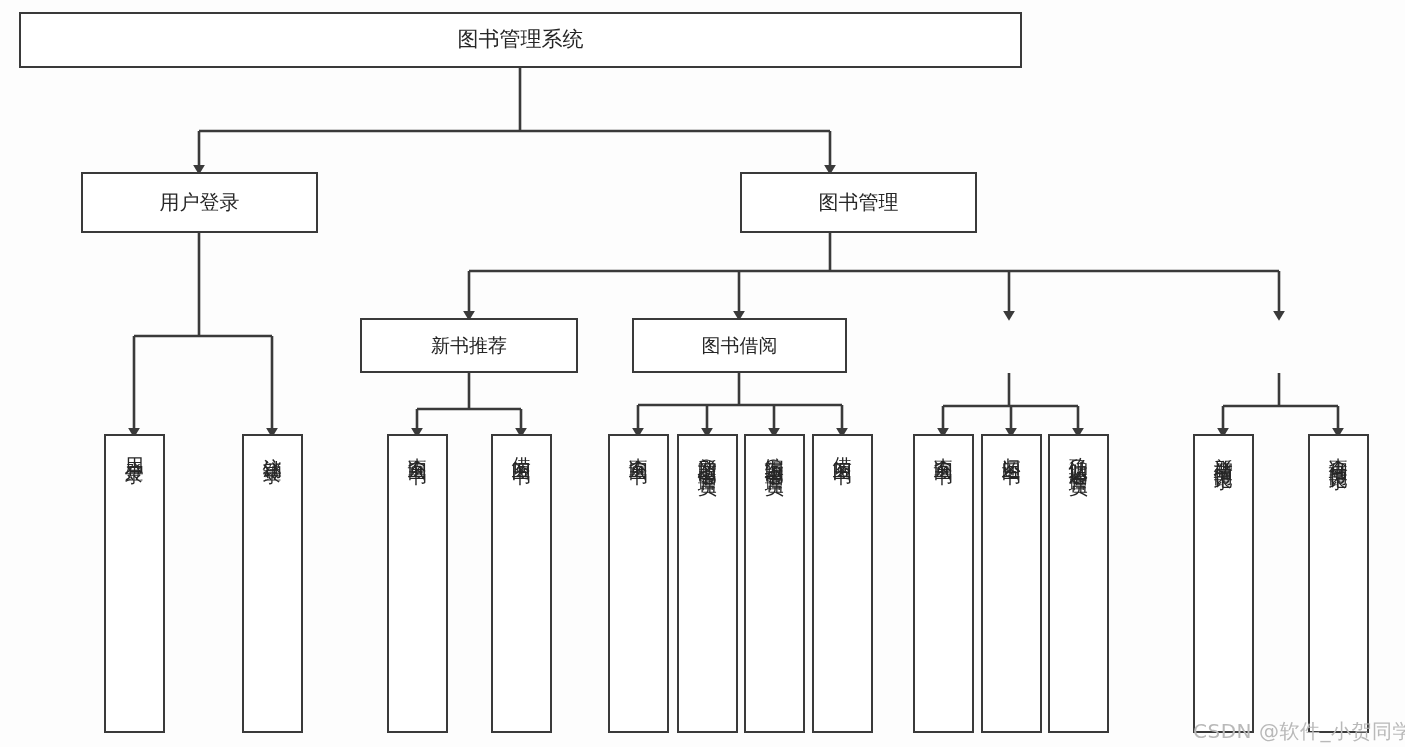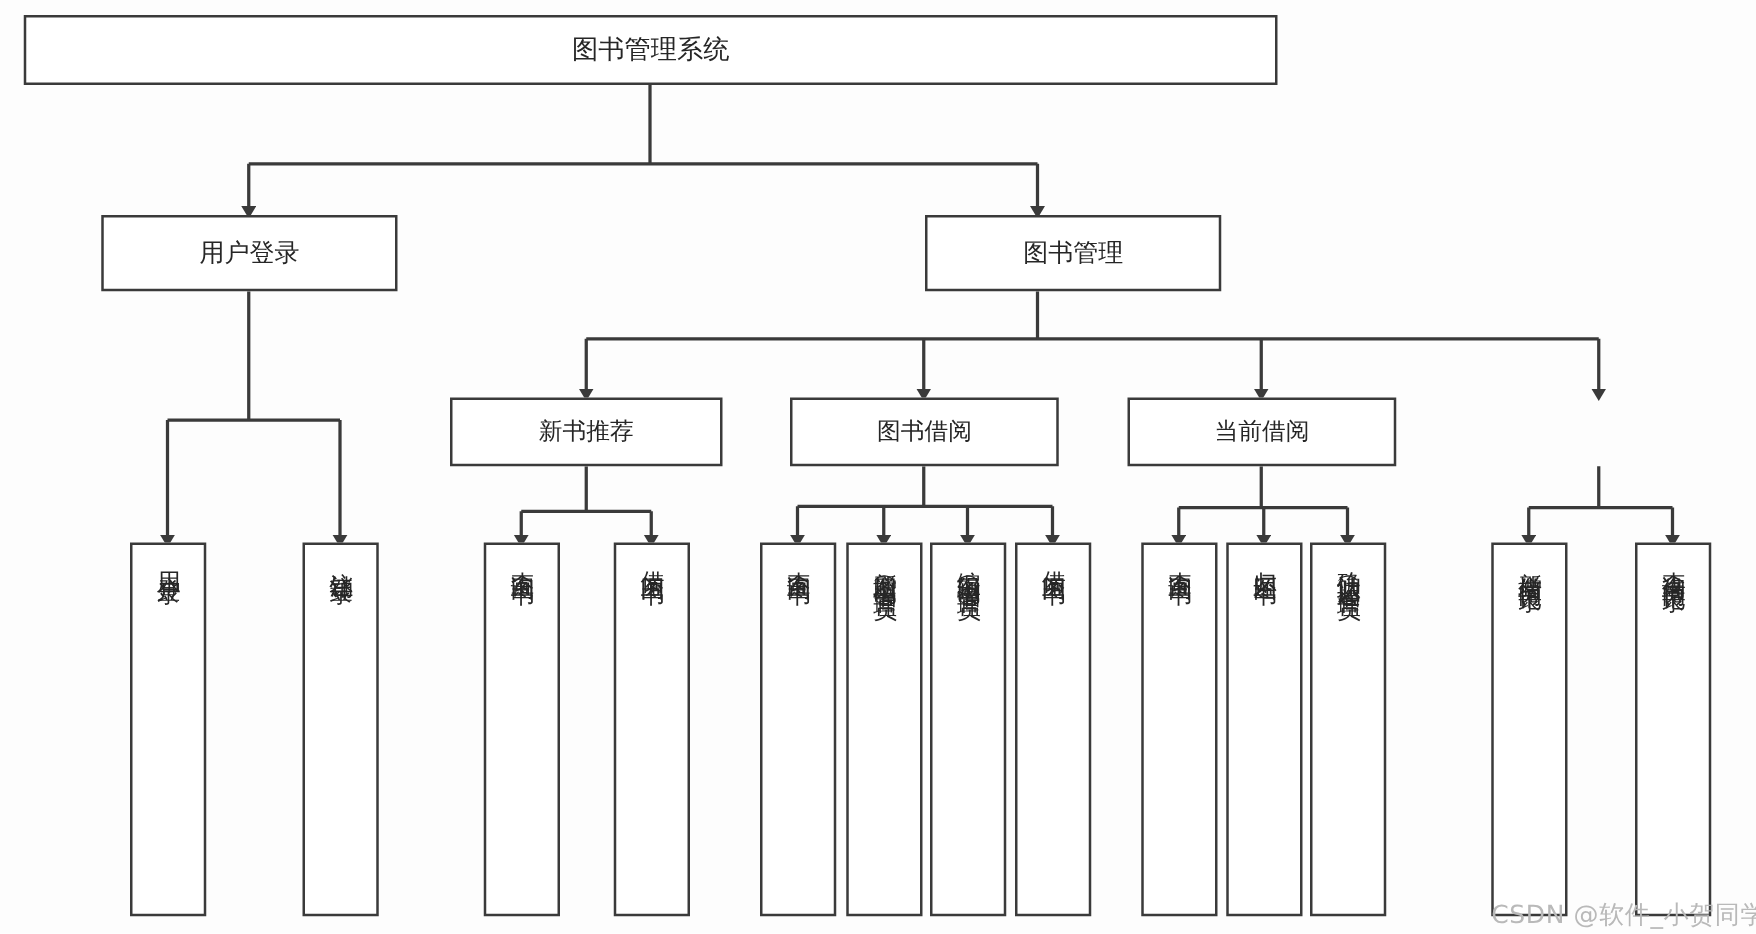--- a/index.html
+++ b/index.html
@@ -141,23 +141,20 @@
   </div>
 
   <div class="node horiz lvl3" style="left:360px; top:318px; width:218px; height:55px;">
     <span class="lbl">新书推荐</span>
   </div>
 
   <div class="node horiz lvl3" style="left:632px; top:318px; width:215px; height:55px;">
     <span class="lbl">图书借阅</span>
   </div>
 
-  <div class="node horiz lvl3" style="left:902px; top:318px; width:215px; height:55px;">
-    <span class="lbl">当前借阅</span>
-  </div>
 
 
   <div class="node vert leaf" style="left:104px; top:434px; width:61px; height:299px;">
     <span class="lbl">用户登录</span>
   </div>
 
   <div class="node vert leaf" style="left:242px; top:434px; width:61px; height:299px;">
     <span class="lbl">注销登录</span>
   </div>
 

